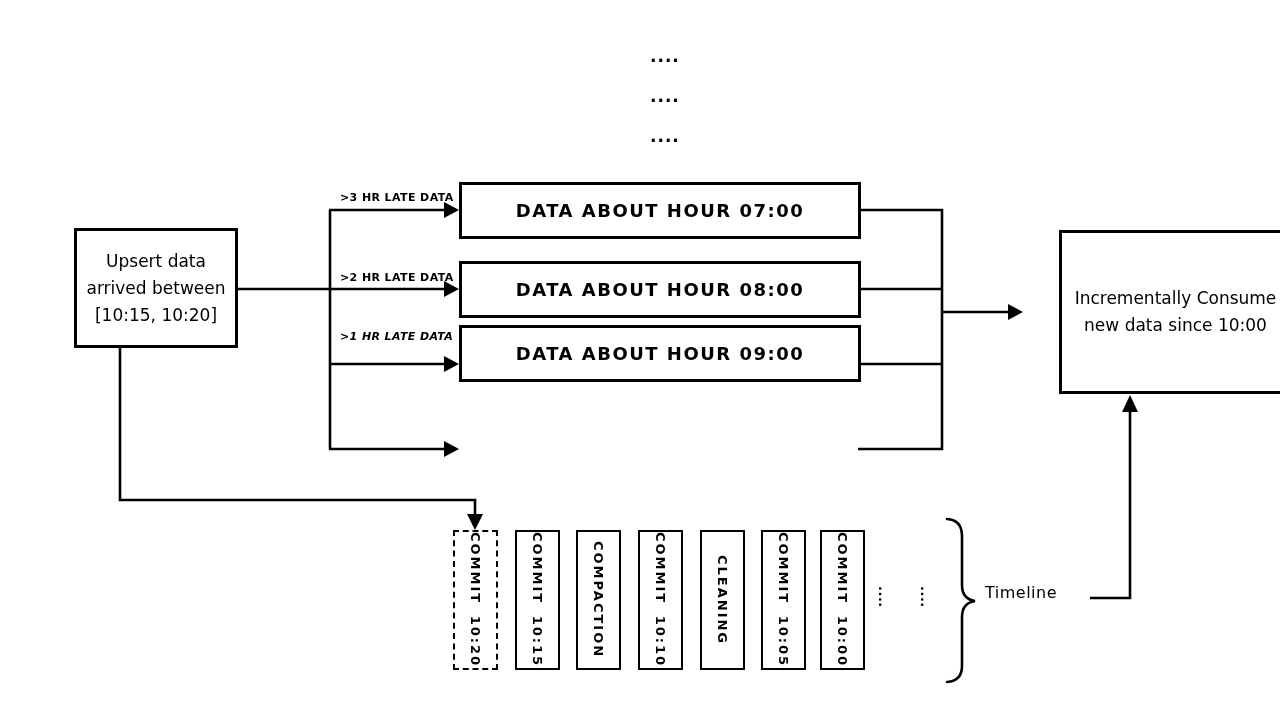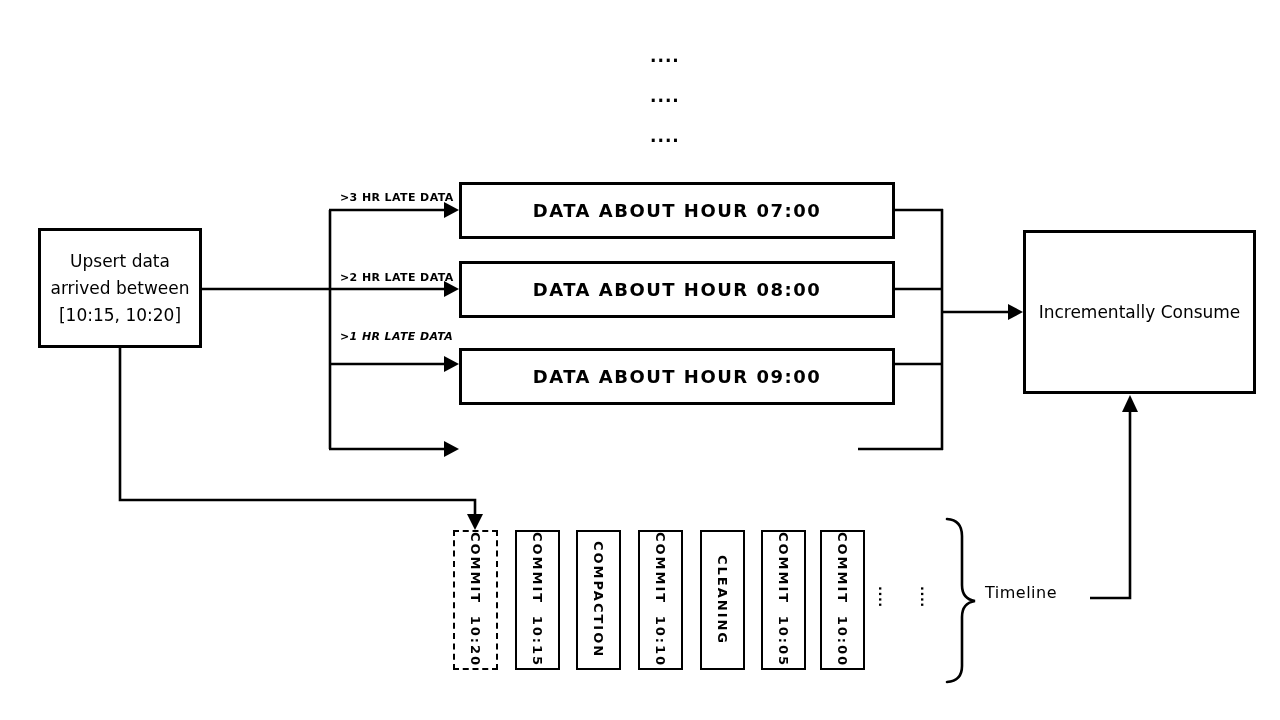--- a/index.html
+++ b/index.html
@@ -16,26 +16,27 @@
   svg.wires polygon { fill: #000000; stroke: none; }
 
   .node {
     position: absolute;
     border: 3px solid #000000;
     background: #ffffff;
     display: flex; flex-direction: column;
     align-items: center; justify-content: center;
     text-align: center;
     box-sizing: border-box;
+    margin-left: 36px;
   }
   .node-upsert { left: 38px; top: 228px; width: 164px; height: 120px; font-size: 17px; line-height: 27px; }
   .node-consume { left: 1023px; top: 230px; width: 233px; height: 164px; font-size: 17px; line-height: 27px; }
 
   .data-box {
-    position: absolute; left: 459px; width: 436px; height: 57px;
+    position: absolute; left: 459px; width: 402px; height: 57px;
     border: 3px solid #000000; background: #ffffff;
     display: flex; align-items: center; justify-content: center;
     font-weight: bold; font-size: 18px; letter-spacing: 1.5px;
     box-sizing: border-box; white-space: nowrap;
   }
 
   .late-label {
     position: absolute;
     font-weight: bold; font-size: 11px; letter-spacing: 0.4px;
     white-space: nowrap;
@@ -114,24 +115,25 @@
     <span>arrived between</span>
     <span>[10:15, 10:20]</span>
   </div>
 
   <div class="late-label" style="left:340px; top:191px;">&gt;3 HR LATE DATA</div>
   <div class="late-label" style="left:340px; top:271px;">&gt;2 HR LATE DATA</div>
   <div class="late-label" style="left:340px; top:330px;font-style:italic;">&gt;1 HR LATE DATA</div>
 
   <div class="data-box" style="top:182px;">DATA ABOUT HOUR 07:00</div>
   <div class="data-box" style="top:261px;text-align:right;">DATA ABOUT HOUR 08:00</div>
-  <div class="data-box" style="top:348px;">DATA ABOUT HOUR 09:00</div>
+  <div class="data-box" style="top:325px;">DATA ABOUT HOUR 09:00</div>
 
   <div class="node node-consume">
     <span>Incrementally Consume</span>
+    <span>new data since 10:00</span>
   </div>
 
   <div class="tl-box dashed" style="left:453px;">
     <span>COMMIT 10:20</span>
   </div>
   <div class="tl-box" style="left:515px;">
     <span>COMMIT 10:15</span>
   </div>
   <div class="tl-box" style="left:576px;">
     <span>COMPACTION</span>

